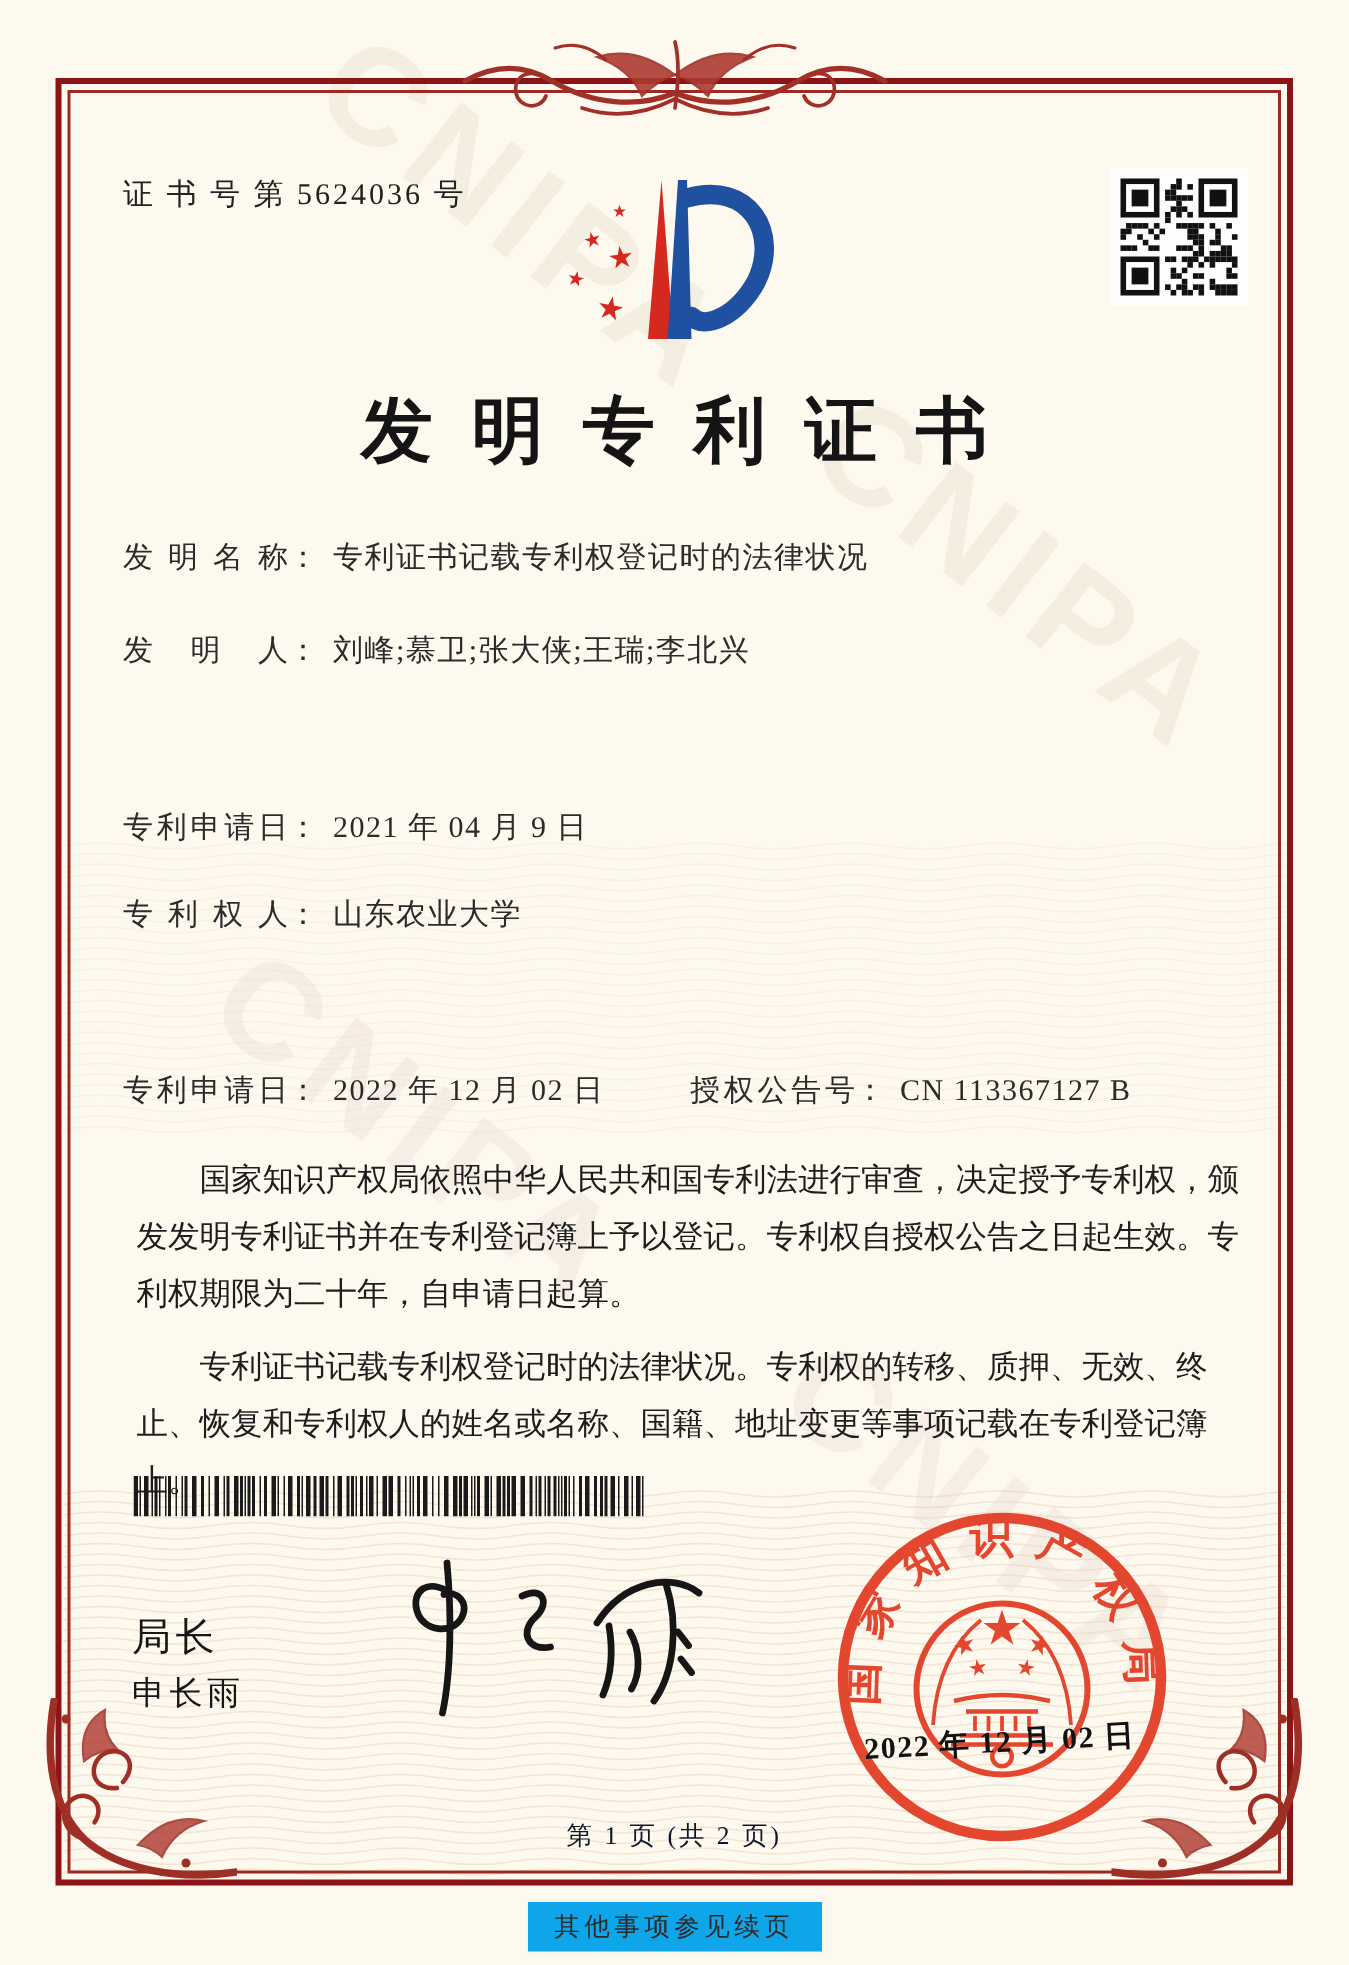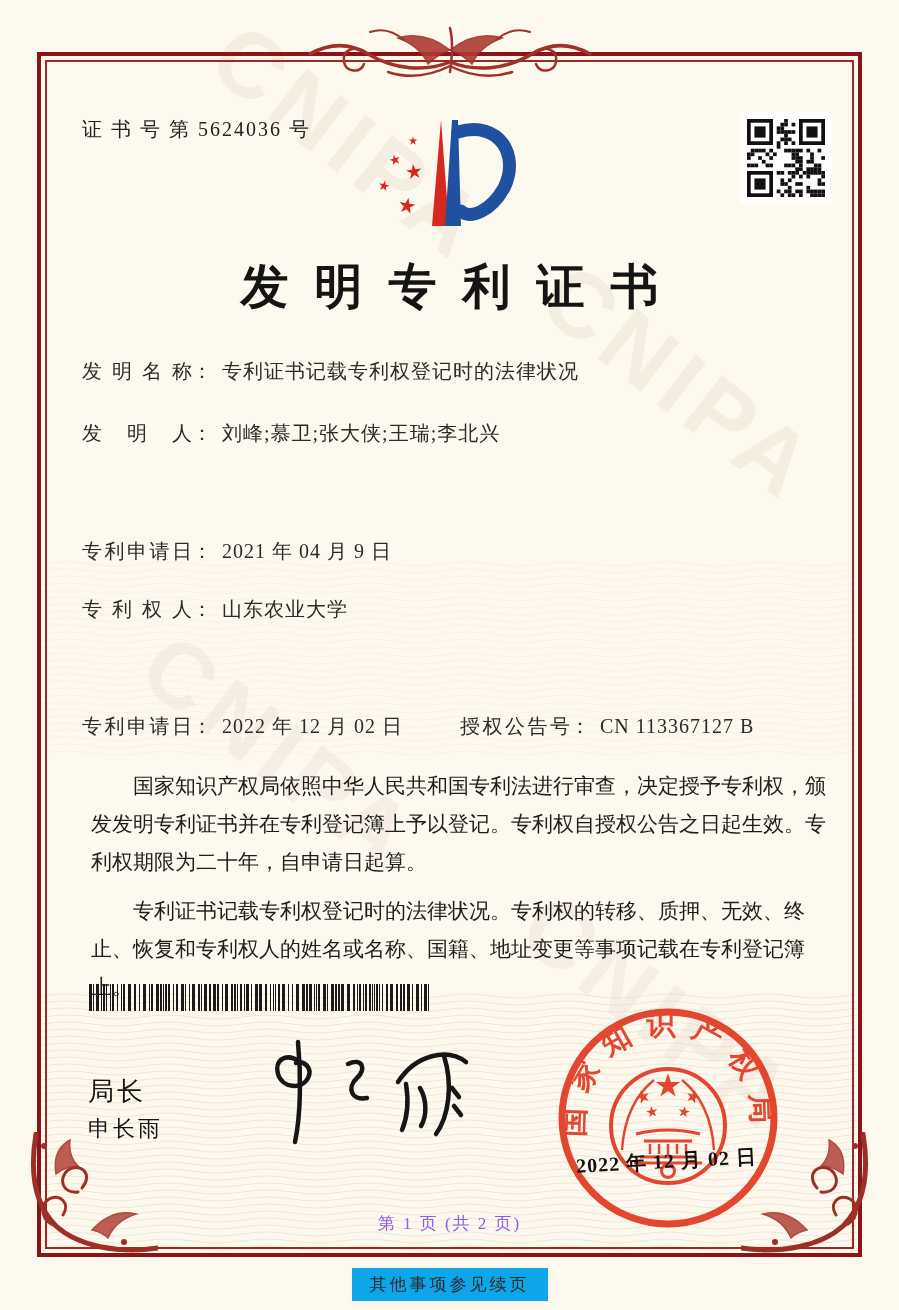--- a/index.html
+++ b/index.html
@@ -30,21 +30,21 @@
   .barcode{position:absolute;left:89px;top:984px;}
   .director-title{position:absolute;left:88px;top:1074px;font-family:"Liberation Sans","DejaVu Sans",sans-serif;
         font-size:26px;color:#161616;letter-spacing:3px;}
   .director-name{position:absolute;left:88px;top:1114px;font-family:"Liberation Sans","DejaVu Sans",sans-serif;
         font-size:22px;color:#161616;letter-spacing:3px;}
   .signature{position:absolute;left:248px;top:1036px;}
   .seal{position:absolute;left:548px;top:998px;}
   .seal-date{position:absolute;left:576px;top:1148px;width:180px;font-size:20px;font-weight:700;
         color:#121212;transform:rotate(-3deg);white-space:nowrap;letter-spacing:1px;}
   .page-num{position:absolute;left:0;right:0;top:1212px;text-align:center;font-size:17px;
-        letter-spacing:2px;color:#8b5cf6;}
+        letter-spacing:2px;color:#0f172a;}
   .cont-note{position:absolute;left:50%;transform:translateX(-50%);top:1268px;background:#0ea5e9;
         padding:5px 18px;font-size:17px;letter-spacing:3px;color:#2a2a2a;box-shadow:0 0 4px rgba(0,0,0,.05);}
   .corner-l{position:absolute;left:8px;top:1132px;}
   .corner-r{position:absolute;left:741px;top:1132px;transform:scaleX(-1);}
   .top-orn{position:absolute;left:300px;top:10px;}
   svg{display:block;}
 </style>
 </head>
 <body>
 

